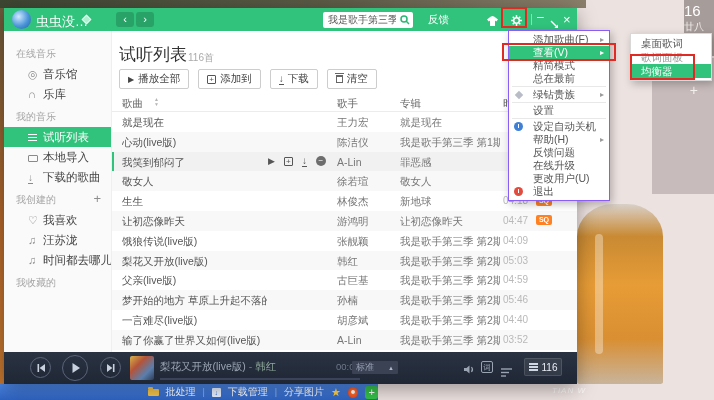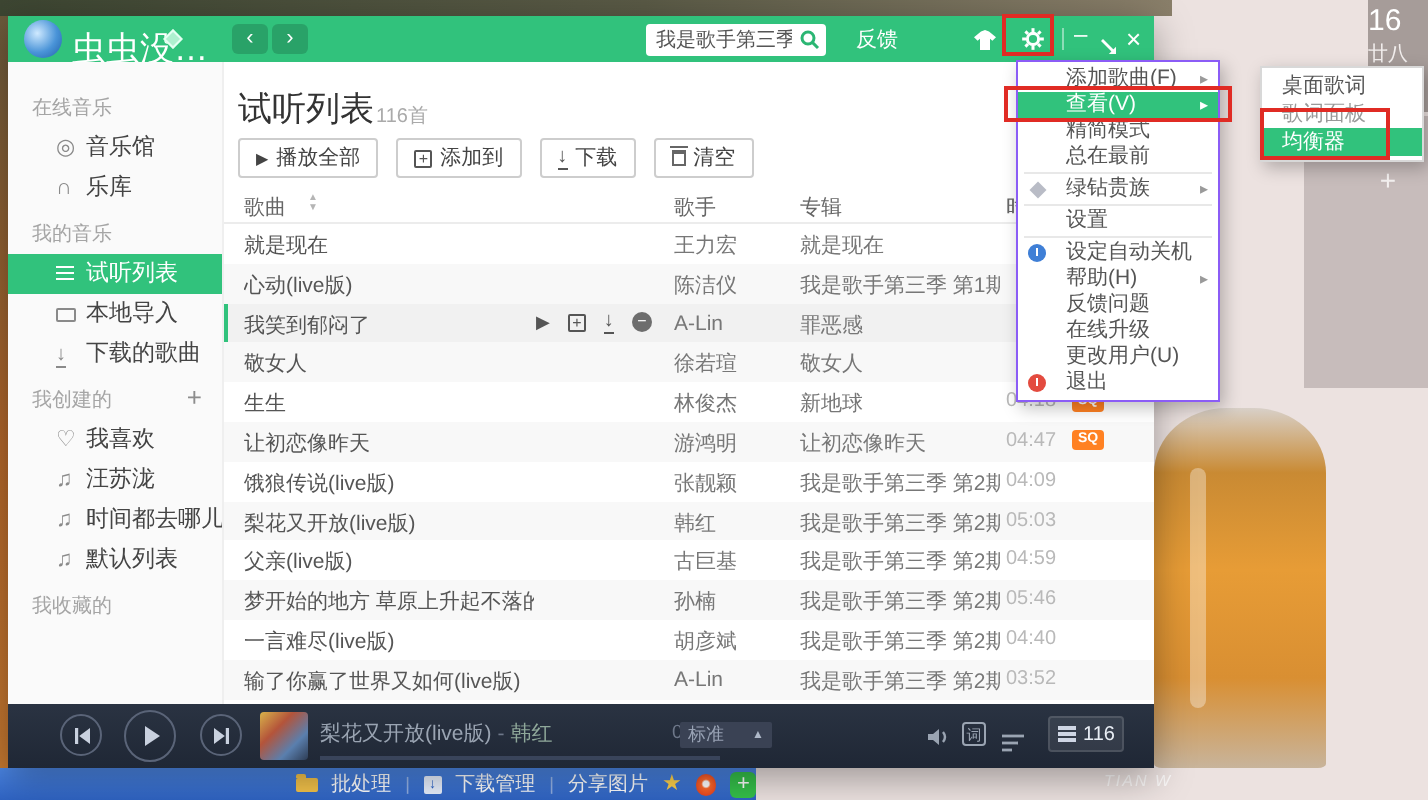--- a/index.html
+++ b/index.html
@@ -40,21 +40,21 @@
            line-height:12px; text-align:center; }
 
   
   .win { position:absolute; left:4px; top:8px; width:573px; height:376px; background:#fff;
          box-shadow:0 5px 18px rgba(0,0,0,.35); }
 
   
   .tbar { position:absolute; left:0; top:0; width:573px; height:23px; background:#31c27c; }
   .avatar { position:absolute; left:8px; top:2px; width:19px; height:19px; border-radius:50%;
             background:radial-gradient(circle at 35% 35%, #cfe9ff, #4a94d8 55%, #1f5fa8); }
-  .uname  { position:absolute; left:32px; top:5px; color:#fff; font-size:17px; }
+  .uname  { position:absolute; left:32px; top:5px; color:#fff; font-size:13px; }
   .udiamond { position:absolute; left:79px; top:8px; width:7px; height:7px; transform:rotate(45deg);
             background:#aef0cf; border:1px solid #e4fff2; }
   .navbtns { position:absolute; left:112px; top:4px; display:flex; gap:2px; }
   .navbtn  { width:18px; height:15px; background:rgba(0,0,0,.16); border-radius:3px; color:#fff;
             font-size:11px; line-height:14px; text-align:center; cursor:default; }
   .search { position:absolute; left:319px; top:4px; width:90px; height:16px; background:#fff; border-radius:2px; }
   .search input { position:absolute; left:5px; top:0; width:68px; height:16px; border:0; outline:none;
             font-size:10px; color:#555; font-family:inherit; background:transparent; }
   .search svg { position:absolute; right:3px; top:3px; }
   .t-feedback { position:absolute; left:424px; top:5px; color:#fff; font-size:10.5px; }
@@ -125,21 +125,21 @@
   .pc-prev { left:26px; top:5px; width:21px; height:21px; }
   .pc-play { left:58px; top:2.5px; width:26px; height:26px; }
   .pc-next { left:96px; top:5px; width:21px; height:21px; }
   .aart { position:absolute; left:126px; top:4px; width:24px; height:24px; border-radius:2px;
           background:linear-gradient(135deg,#d8b24a 0%,#b4543a 35%,#5a7fae 70%,#2e3d55 100%); }
   .ptitle2 { position:absolute; left:156px; top:8px; font-size:10.5px; color:#9aa4b2; white-space:nowrap; }
   .partist { color:#8fa89a; }
   .pdash { color:#6d7789; margin:0 3px; }
   .ptime { position:absolute; left:332px; top:9px; font-size:9.5px; color:#6d7789; }
   .pline { position:absolute; left:156px; top:26px; width:200px; height:2px; background:#39445a; }
-  .pqual { position:absolute; left:336px; top:9px; height:13px; padding:0 4px; background:#3a4254;
+  .pqual { position:absolute; left:348px; top:9px; height:13px; padding:0 4px; background:#3a4254;
            border-radius:1px; display:flex; align-items:center; gap:14px; font-size:9px; color:#98a2b4; }
   .pqual i { font-style:normal; font-size:6px; color:#aeb8c8; }
   .pvol  { position:absolute; left:459px; top:9px; }
   .plyr  { position:absolute; left:477px; top:9px; width:12px; height:12px; border:1px solid #9aa4b2;
            border-radius:2px; color:#9aa4b2; font-size:7.5px; line-height:11px; text-align:center; }
   .pmode { position:absolute; left:496px; top:11px; }
   .plist { position:absolute; left:520px; top:6px; width:38px; height:18px; background:rgba(255,255,255,.08);
            border:1px solid rgba(255,255,255,.12); border-radius:2px; display:flex; align-items:center;
            justify-content:center; gap:4px; color:#e8edf4; font-size:10px; }
   .ic-list2 { display:inline-block; width:9px; height:1.5px; background:#cfd6e4;
@@ -274,23 +274,20 @@
       <span class="plus">+</span>
     </div>
     <div class="sit">
       <span class="ic">♡</span><span>我喜欢</span>
     </div>
     <div class="sit">
       <span class="ic">♫</span><span>汪苏泷</span>
     </div>
     <div class="sit">
       <span class="ic">♫</span><span>时间都去哪儿了</span>
-    </div>
-    <div class="sit">
-      <span class="ic">♫</span><span>默认列表</span>
     </div>
     <div class="sec">我收藏的</div>
   </div>
 
   <div class="content">
     <div class="ptitle">试听列表</div>
     <div class="pcount">116首</div>
 
     <div class="toolbar">
       <span class="tbtn">

